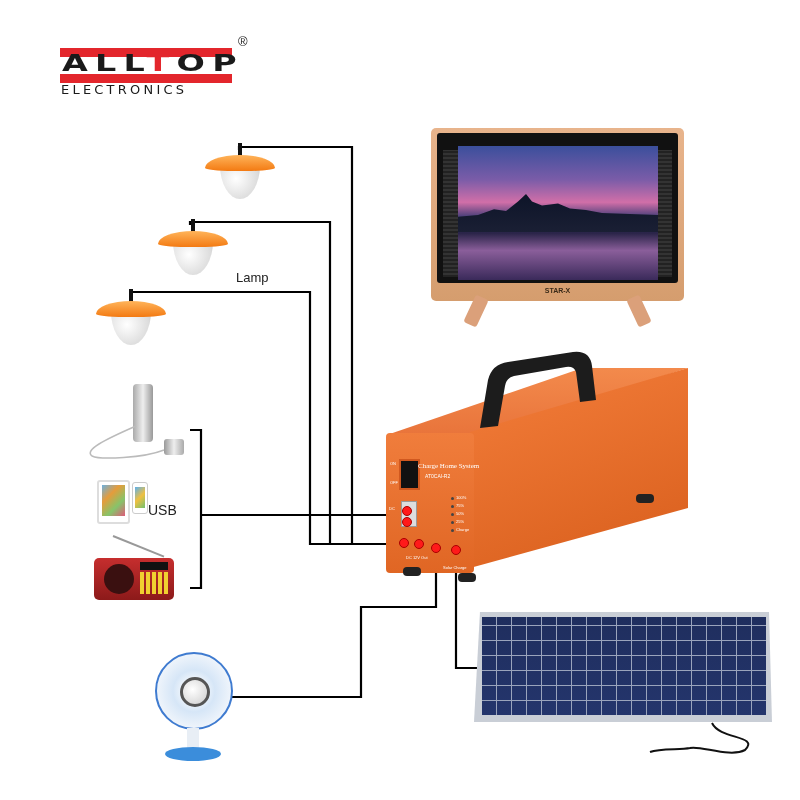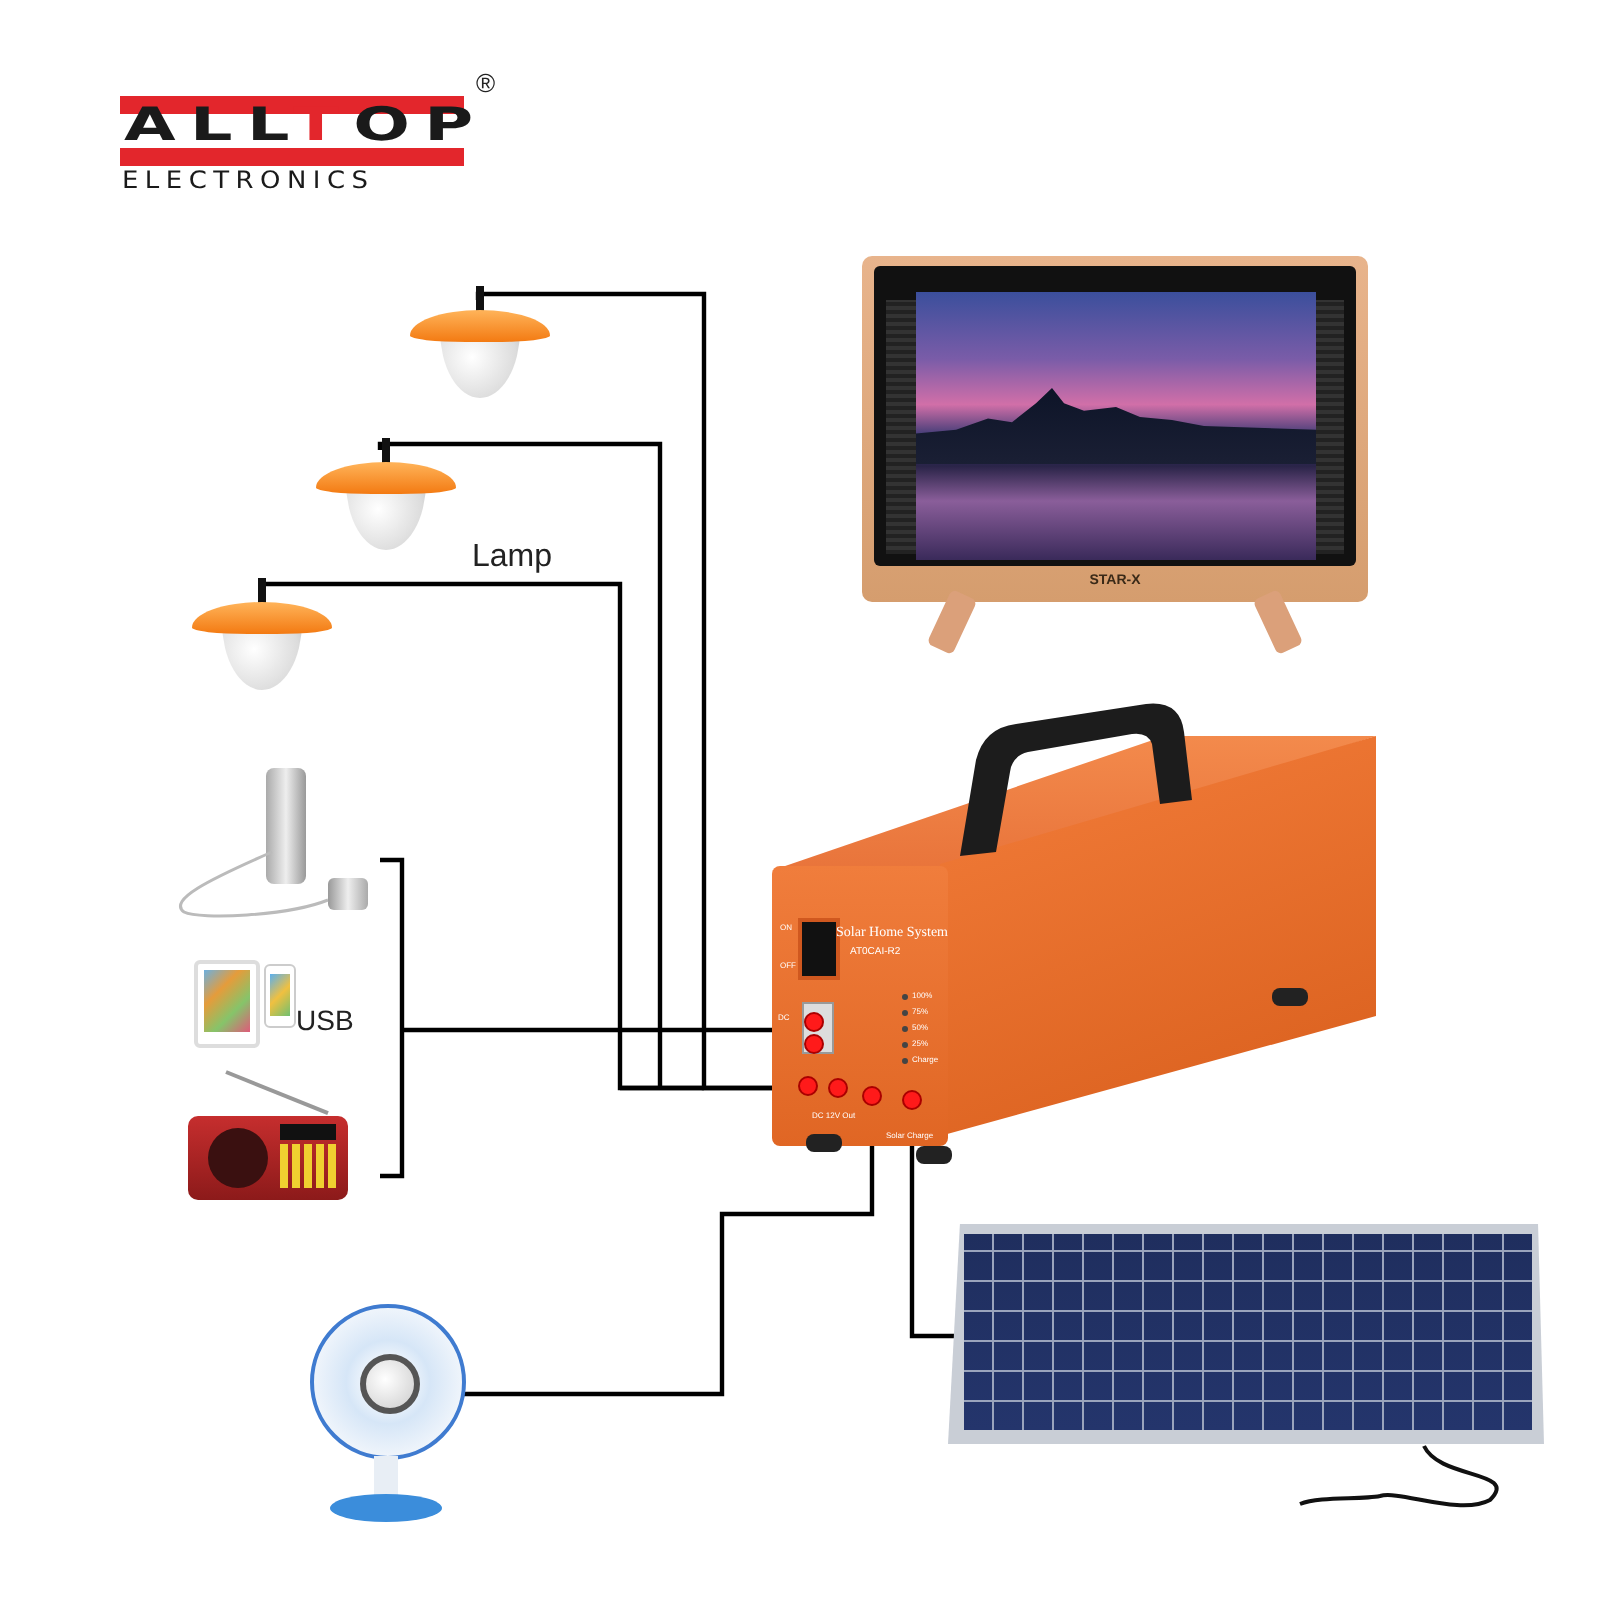--- a/index.html
+++ b/index.html
@@ -9,21 +9,21 @@
   .logo{left:60px;top:37px;width:180px;height:58px;}
   .logo .bar{position:absolute;left:0;width:172px;height:9px;background:#e3262c;}
   .logo .bar.top{top:11px;}
   .logo .bar.bot{top:37px;}
   .logo .brand{position:absolute;left:2px;top:15px;font-family:"DejaVu Sans",sans-serif;font-weight:bold;font-size:23px;letter-spacing:5px;color:#1a1a1a;transform:scaleX(1.45);transform-origin:left;line-height:22px;}
   .logo .brand .t{color:#e3262c;}
   .logo .sub{position:absolute;left:1px;top:46px;font-family:"DejaVu Sans",sans-serif;font-size:12px;letter-spacing:3px;color:#1a1a1a;transform:scaleX(1.08);transform-origin:left;line-height:14px;}
   .logo .reg{position:absolute;left:178px;top:-3px;font-size:13px;color:#222;}
   
   svg.wires{position:absolute;left:0;top:0;}
-  .label{font-size:16px;color:#222;}
+  .label{font-size:13px;color:#222;}
   
   .lamp{width:70px;height:60px;}
   .lamp .cord{position:absolute;left:33px;top:0;width:4px;height:13px;background:#111;}
   .lamp .shade{position:absolute;left:0;top:12px;width:70px;height:16px;background:linear-gradient(#ffb45a,#f37a12);border-radius:50% 50% 40% 40%/80% 80% 20% 20%;}
   .lamp .bulb{position:absolute;left:15px;top:22px;width:40px;height:34px;border-radius:0 0 50% 50%/0 0 100% 100%;background:radial-gradient(circle at 40% 40%,#fff,#dcdcdc 70%,#bbb);}
   
   .tv{left:431px;top:128px;width:253px;height:173px;background:linear-gradient(#e8b48c,#d59d6e);border-radius:5px;}
   .tv .inner{position:absolute;left:6px;top:5px;right:6px;height:150px;background:#111;border-radius:3px;}
   .tv .spk{position:absolute;top:17px;width:20px;height:127px;background:repeating-linear-gradient(0deg,#222 0 2px,#333 2px 4px);}
   .tv .screen{position:absolute;left:27px;top:18px;width:200px;height:134px;background:linear-gradient(180deg,#3b4f9c 0%,#7a5ca8 25%,#d16fa8 42%,#2d3570 55%,#2a2448 65%,#8a5e9a 78%,#3a2a5a 100%);}
@@ -148,21 +148,21 @@
 
 <div class="abs box-top"></div>
 <div class="abs box-side"></div>
 <svg class="abs handle" viewBox="0 0 120 80">
   <path d="M2,78 L10,30 Q14,14 30,12 L95,2 Q112,0 114,16 L118,50 L102,52 L98,22 Q96,16 88,17 L36,26 Q28,28 27,36 L20,76 Z" fill="#1c1c1c"></path>
 </svg>
 <div class="abs box-front"></div>
 <div class="abs switch"></div>
 <div class="abs ledlbl" style="left:390px;top:461px">ON</div>
 <div class="abs ledlbl" style="left:390px;top:480px">OFF</div>
-<div class="abs boxtitle">Solar Home System</div>
+<div class="abs boxtitle">Charge Home System</div>
 <div class="abs boxmodel">AT0CAI-R2</div>
 <div class="abs ledlbl" style="left:389px;top:506px">DC</div>
 <div class="abs usb"></div>
 <div class="abs port" style="left:402px;top:506px"></div>
 <div class="abs port" style="left:402px;top:517px"></div>
 
 <div class="abs led" style="left:451px;top:497px"></div>
 <div class="abs ledlbl" style="left:456px;top:495px">100%</div>
 <div class="abs led" style="left:451px;top:505px"></div>
 <div class="abs ledlbl" style="left:456px;top:503px">75%</div>

